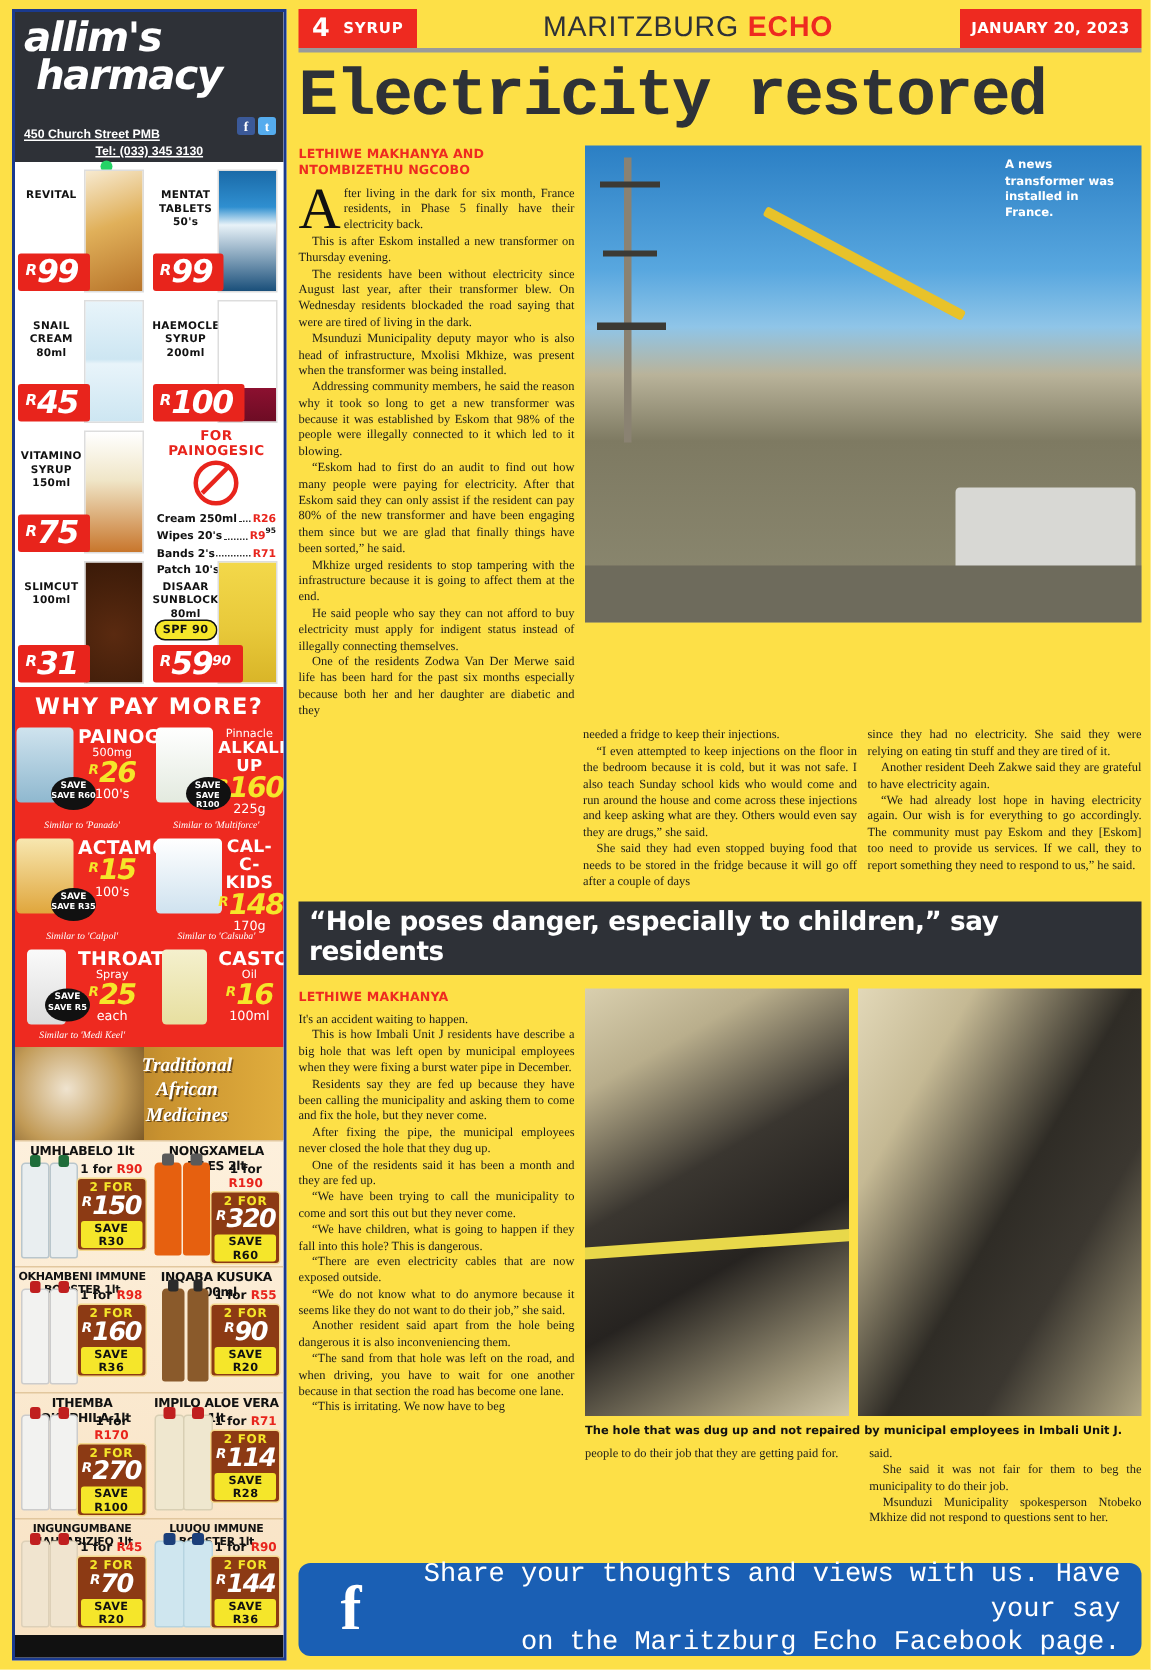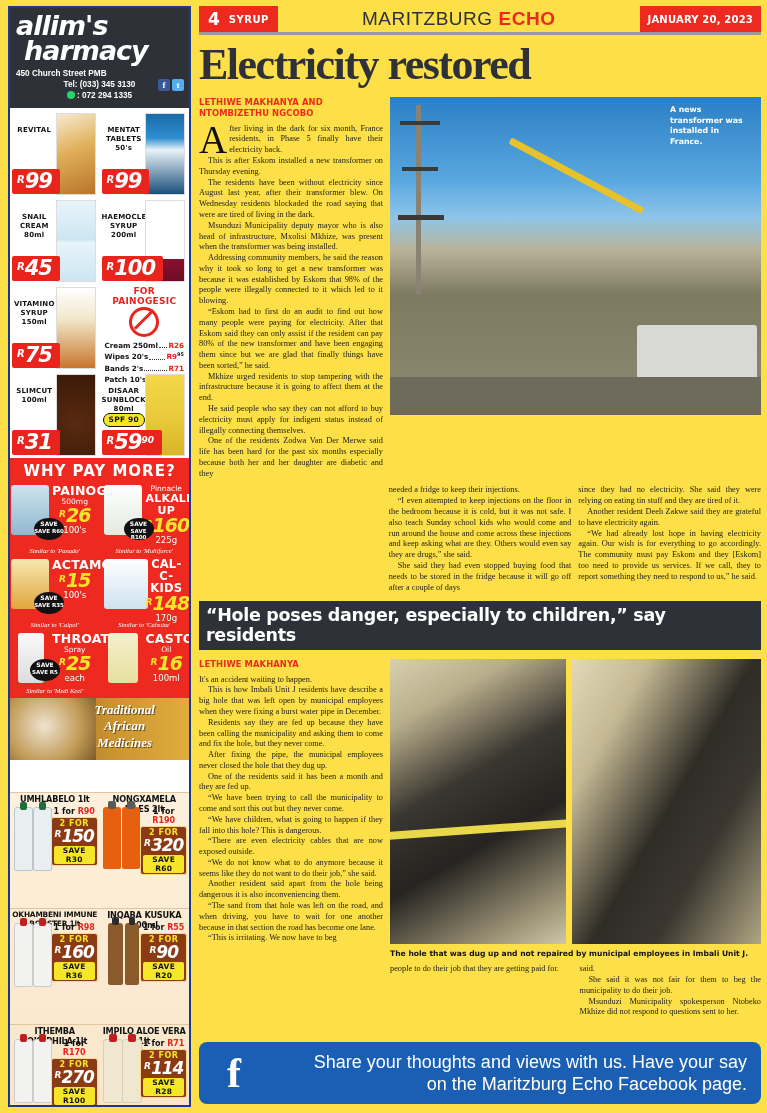--- a/index.html
+++ b/index.html
@@ -6,21 +6,21 @@
   body{width:767px;height:1113px;font-family:"Liberation Sans",sans-serif;overflow:hidden;}
   .page{position:relative;width:767px;height:1113px;background:#fde047;}
 
   
   .ad-col{position:absolute;left:8px;top:6px;width:183px;height:1101px;
           border:2px solid #1a3a8f;box-sizing:border-box;overflow:hidden;background:#fff;}
   .ad-head{background:#2e3137;color:#fff;padding:6px 6px 4px 6px;position:relative;height:100px;box-sizing:border-box;}
   .ph-logo{font-family:"DejaVu Sans",sans-serif;font-weight:bold;font-style:italic;letter-spacing:-1px;line-height:.92;}
   .ph-logo .l1{font-size:27px;display:block;}
   .ph-logo .l2{font-size:27px;display:block;margin-left:8px;}
-  .ad-addr{font-size:8.2px;font-weight:bold;color:#fff;margin-top:4px;line-height:1.35;}
+  .ad-addr{font-size:8.2px;font-weight:bold;color:#fff;margin-top:20px;line-height:1.35;text-decoration:underline;}
   .ad-addr .c{text-align:center;}
   .wa{display:inline-block;width:8px;height:8px;border-radius:50%;background:#25d366;vertical-align:-1px;margin-right:2px;}
   .social{position:absolute;right:5px;bottom:16px;}
   .social span{display:inline-block;width:12px;height:12px;border-radius:2px;color:#fff;font-size:9px;
                font-weight:bold;text-align:center;line-height:12px;font-family:"Liberation Serif",serif;}
   .fb-s{background:#3b5998;}
   .tw-s{background:#55acee;margin-left:2px;}
 
   
   .grid-white{background:#fff;padding:2px 0 0 0;}
@@ -85,21 +85,21 @@
          font-style:italic;font-family:"Liberation Serif",serif;}
 
   
   .trad{position:relative;height:62px;background:linear-gradient(90deg,#7a5a2e,#c9922f 55%,#e0ad3d);overflow:hidden;}
   .trad-img{position:absolute;left:0;top:0;width:48%;height:100%;
             background:radial-gradient(circle at 40% 45%,#efe3cf,#c19a56 60%,#7d5a27);}
   .trad-t{position:absolute;right:16px;top:4px;width:54%;text-align:center;color:#fff;
           font-family:"Liberation Serif",serif;font-style:italic;font-weight:bold;font-size:13px;line-height:1.25;
           text-shadow:1px 1px 0 #6b4a1a;}
   .tg{background:linear-gradient(180deg,#fdf0dc,#f8e2c3);}
-  .tgrow{display:flex;margin-top:32px;}
+  .tgrow{display:flex;}
   .tgcell{width:50%;box-sizing:border-box;position:relative;height:84px;border-top:1px solid #e2c79e;}
   .tgname{text-align:center;font-size:8.2px;font-weight:bold;color:#111;font-family:"DejaVu Sans",sans-serif;
           letter-spacing:-.2px;padding-top:1px;}
   .bots{position:absolute;left:3px;top:14px;width:44%;height:62px;}
   .bots .b{position:absolute;width:44%;height:100%;border-radius:3px 3px 2px 2px;}
   .bots .b:first-child{left:2%;}
   .bots .b:last-child{left:50%;}
   .bots .cap{position:absolute;left:28%;top:-6px;width:44%;height:8px;border-radius:2px;}
   .t-offer{position:absolute;right:2px;top:14px;width:52%;text-align:center;}
   .t1for{font-size:8px;font-weight:bold;color:#111;font-family:"DejaVu Sans",sans-serif;}
@@ -119,21 +119,21 @@
   .masthead{display:flex;align-items:stretch;height:26px;border-bottom:3px solid #9a9a9a;}
   .mh-num{background:#ee2a20;color:#fff;display:flex;align-items:center;gap:9px;padding:0 9px;}
   .mh-num .pg{font-size:17px;font-weight:bold;font-family:"DejaVu Sans",sans-serif;}
   .mh-num .sec{font-size:10px;font-weight:bold;letter-spacing:.5px;font-family:"DejaVu Sans",sans-serif;}
   .mh-title{flex:1;display:flex;align-items:center;justify-content:center;font-size:19px;
             font-family:"Liberation Sans",sans-serif;color:#2e3137;letter-spacing:.5px;}
   .mh-title b{color:#ee2a20;margin-left:6px;font-weight:bold;}
   .mh-date{background:#ee2a20;color:#fff;display:flex;align-items:center;padding:0 8px;
            font-size:10px;font-weight:bold;font-family:"DejaVu Sans",sans-serif;letter-spacing:.2px;}
 
-  .h1{font-family:Liberation Serif, serif;font-weight:bold;font-size:44px;color:#2e3137;
+  .h1{font-family:Liberation Mono, monospace;font-weight:bold;font-size:44px;color:#2e3137;
       letter-spacing:-1.5px;line-height:1;margin:8px 0 10px 0;}
 
   .byline{color:#ee2a20;font-size:8.4px;font-weight:bold;font-family:"DejaVu Sans",sans-serif;
           line-height:1.35;letter-spacing:.1px;margin-bottom:4px;}
   .body-col{font-family:"Liberation Serif",serif;font-size:8.3px;line-height:1.3;color:#1a1a1a;
             text-align:justify;}
   .body-col p{margin:0;text-indent:9px;}
   .body-col p.first{text-indent:0;}
   .dropcap{float:left;font-family:"Liberation Serif",serif;font-size:39px;line-height:.78;
            font-weight:normal;margin:1px 2px 0 0;color:#111;}
@@ -166,21 +166,21 @@
   .ph.two{flex:1;background:linear-gradient(120deg,#e2d8b8 0%,#c5b994 22%,#2f2c26 52%,#3b3730 70%,#b0a684 100%);}
   .ph .tape{position:absolute;left:-6px;top:166px;width:116%;height:8px;background:#e8d84a;transform:rotate(-4deg);}
   .a2-cap{font-size:7.6px;font-weight:bold;color:#111;font-family:"DejaVu Sans",sans-serif;margin-top:5px;}
   .a2-cols{display:flex;gap:8px;margin-top:6px;}
   .a2-cols .c{flex:1;}
 
   .fbbar{position:absolute;left:199px;top:1042px;width:562px;height:62px;background:#1a5fb4;
          border-radius:8px;display:flex;align-items:center;}
   .fbbar .fico{width:70px;text-align:center;color:#fff;font-size:42px;font-weight:bold;
                 font-family:"Liberation Serif",serif;line-height:1;}
-  .fbbar .ftxt{flex:1;color:#fff;font-size:18px;font-family:Liberation Sans, sans-serif;
+  .fbbar .ftxt{flex:1;color:#fff;font-size:18px;font-family:Liberation Mono, monospace;
                line-height:1.25;padding-right:14px;text-align:right;}
 </style>
 </head>
 <body>
 
 <div class="page">
 
   <div class="ad-col">
 
     <div class="ad-head">

